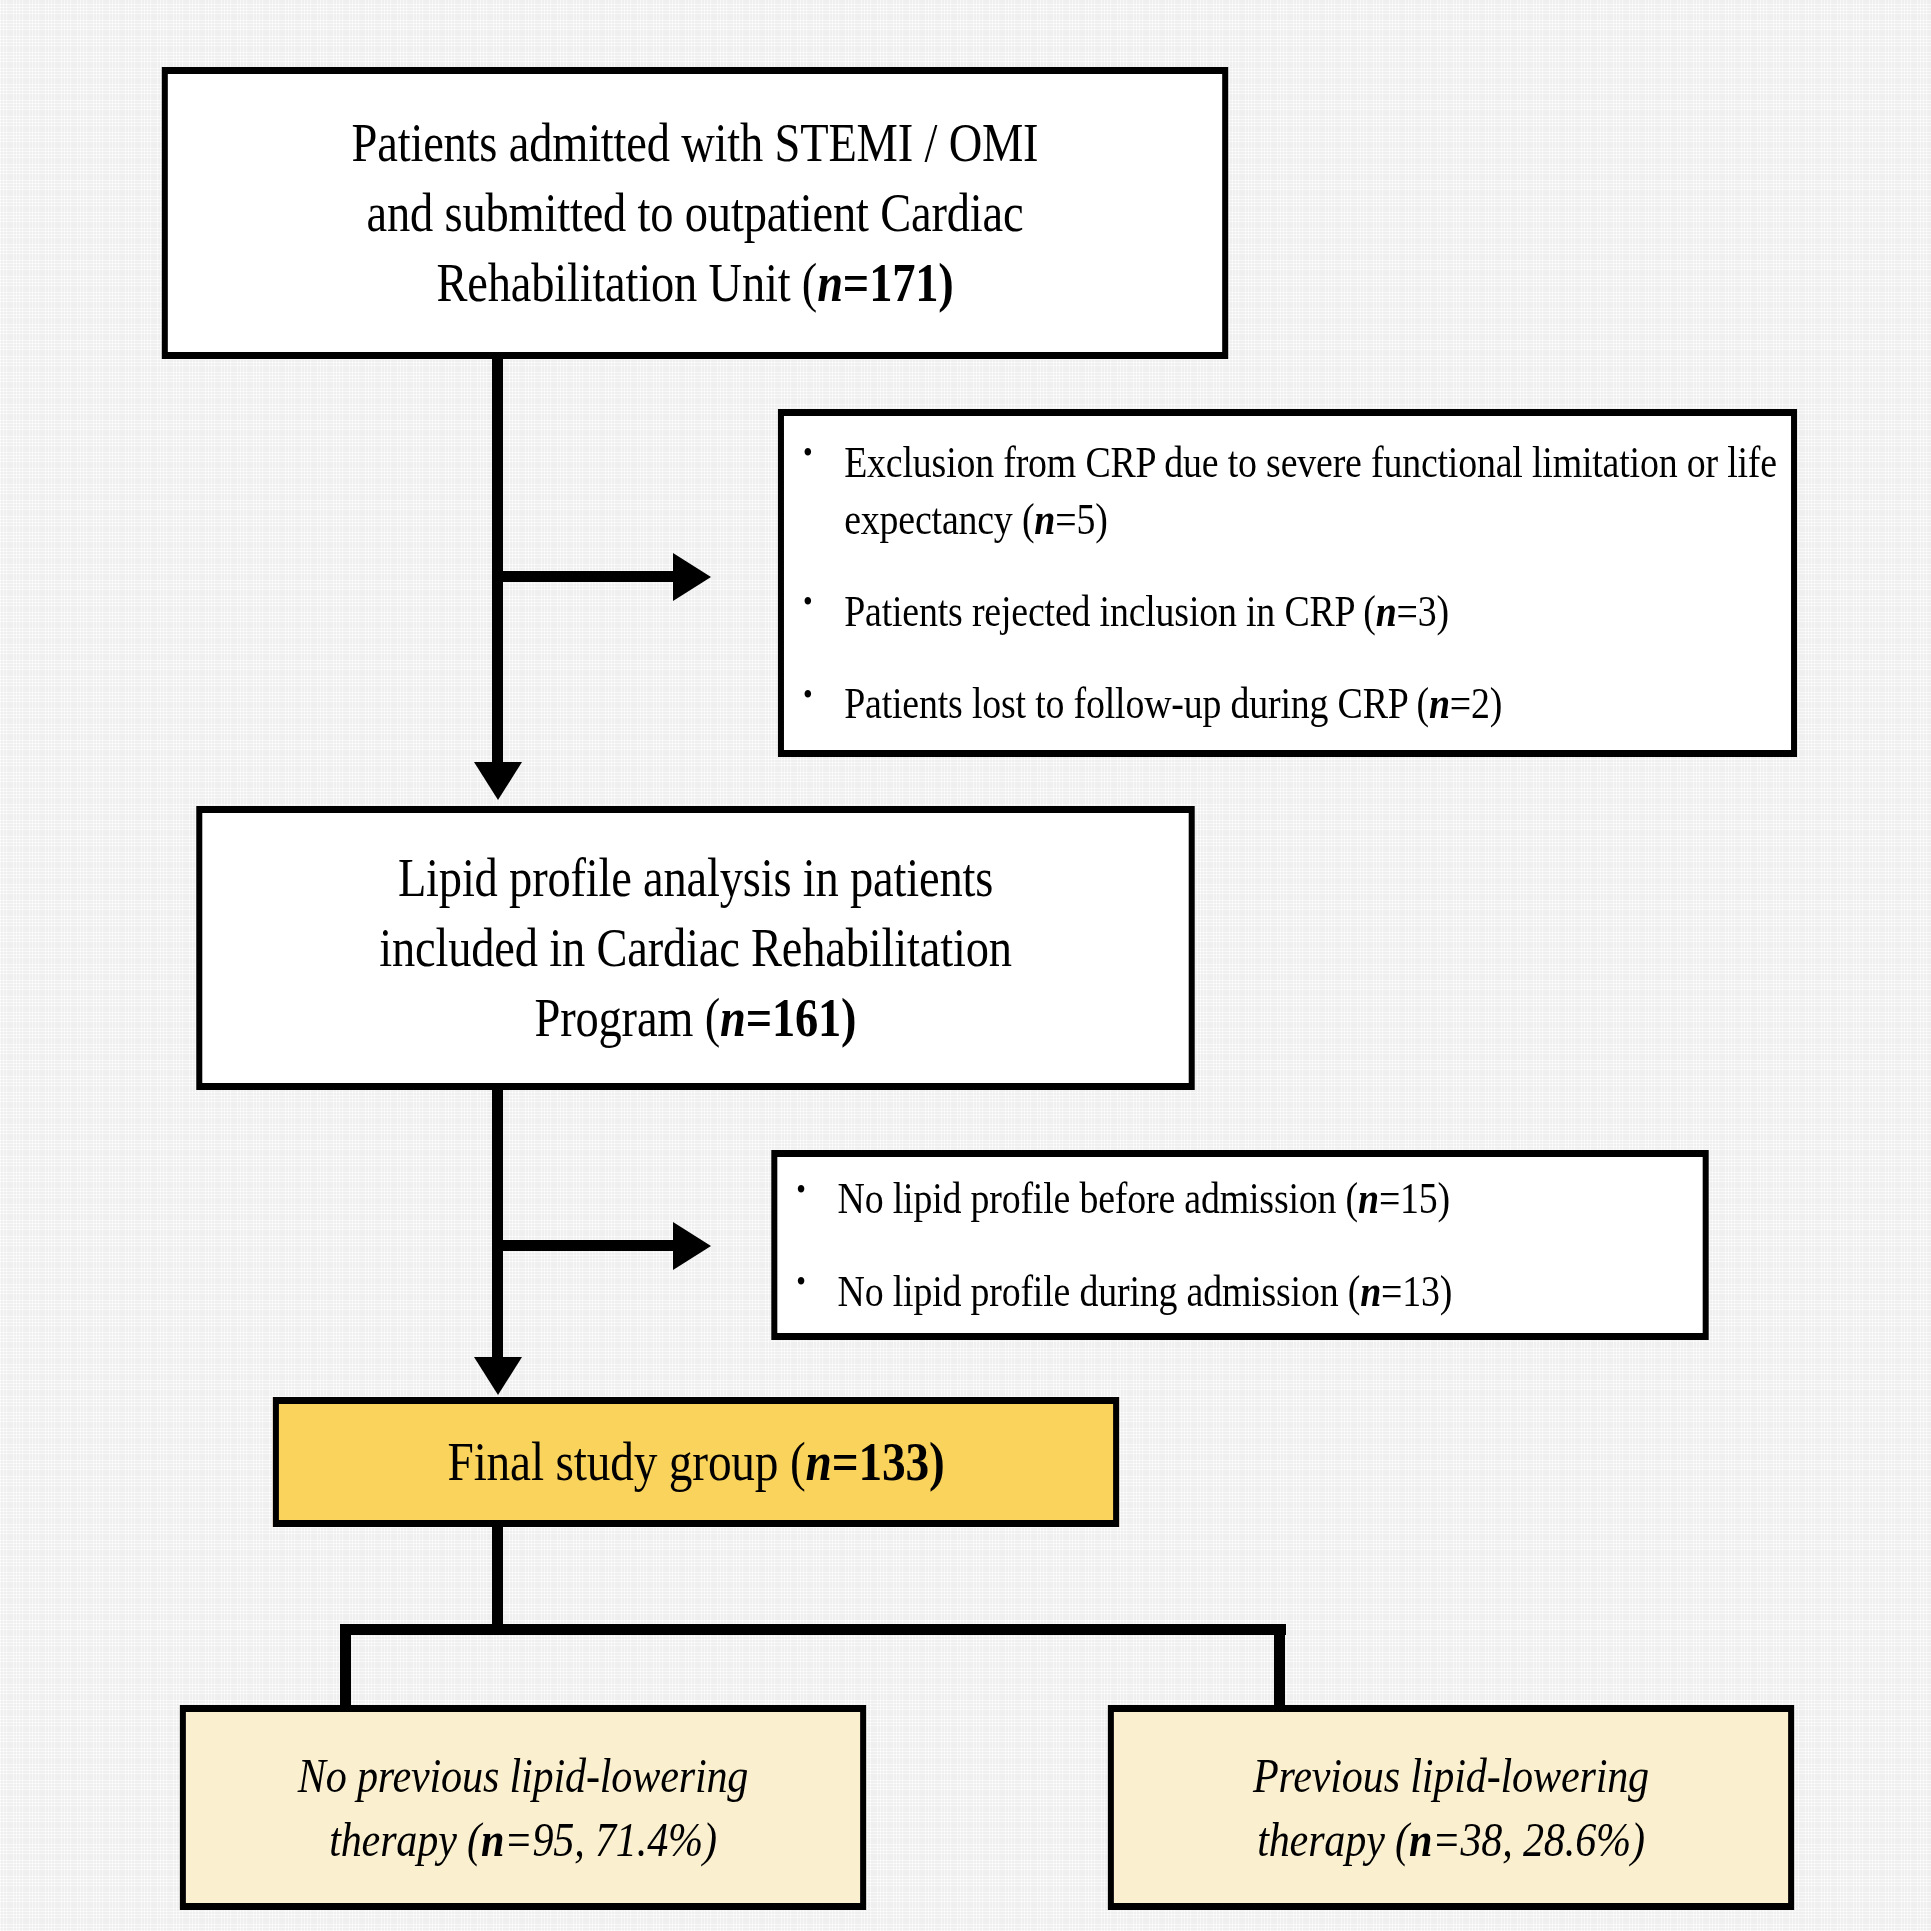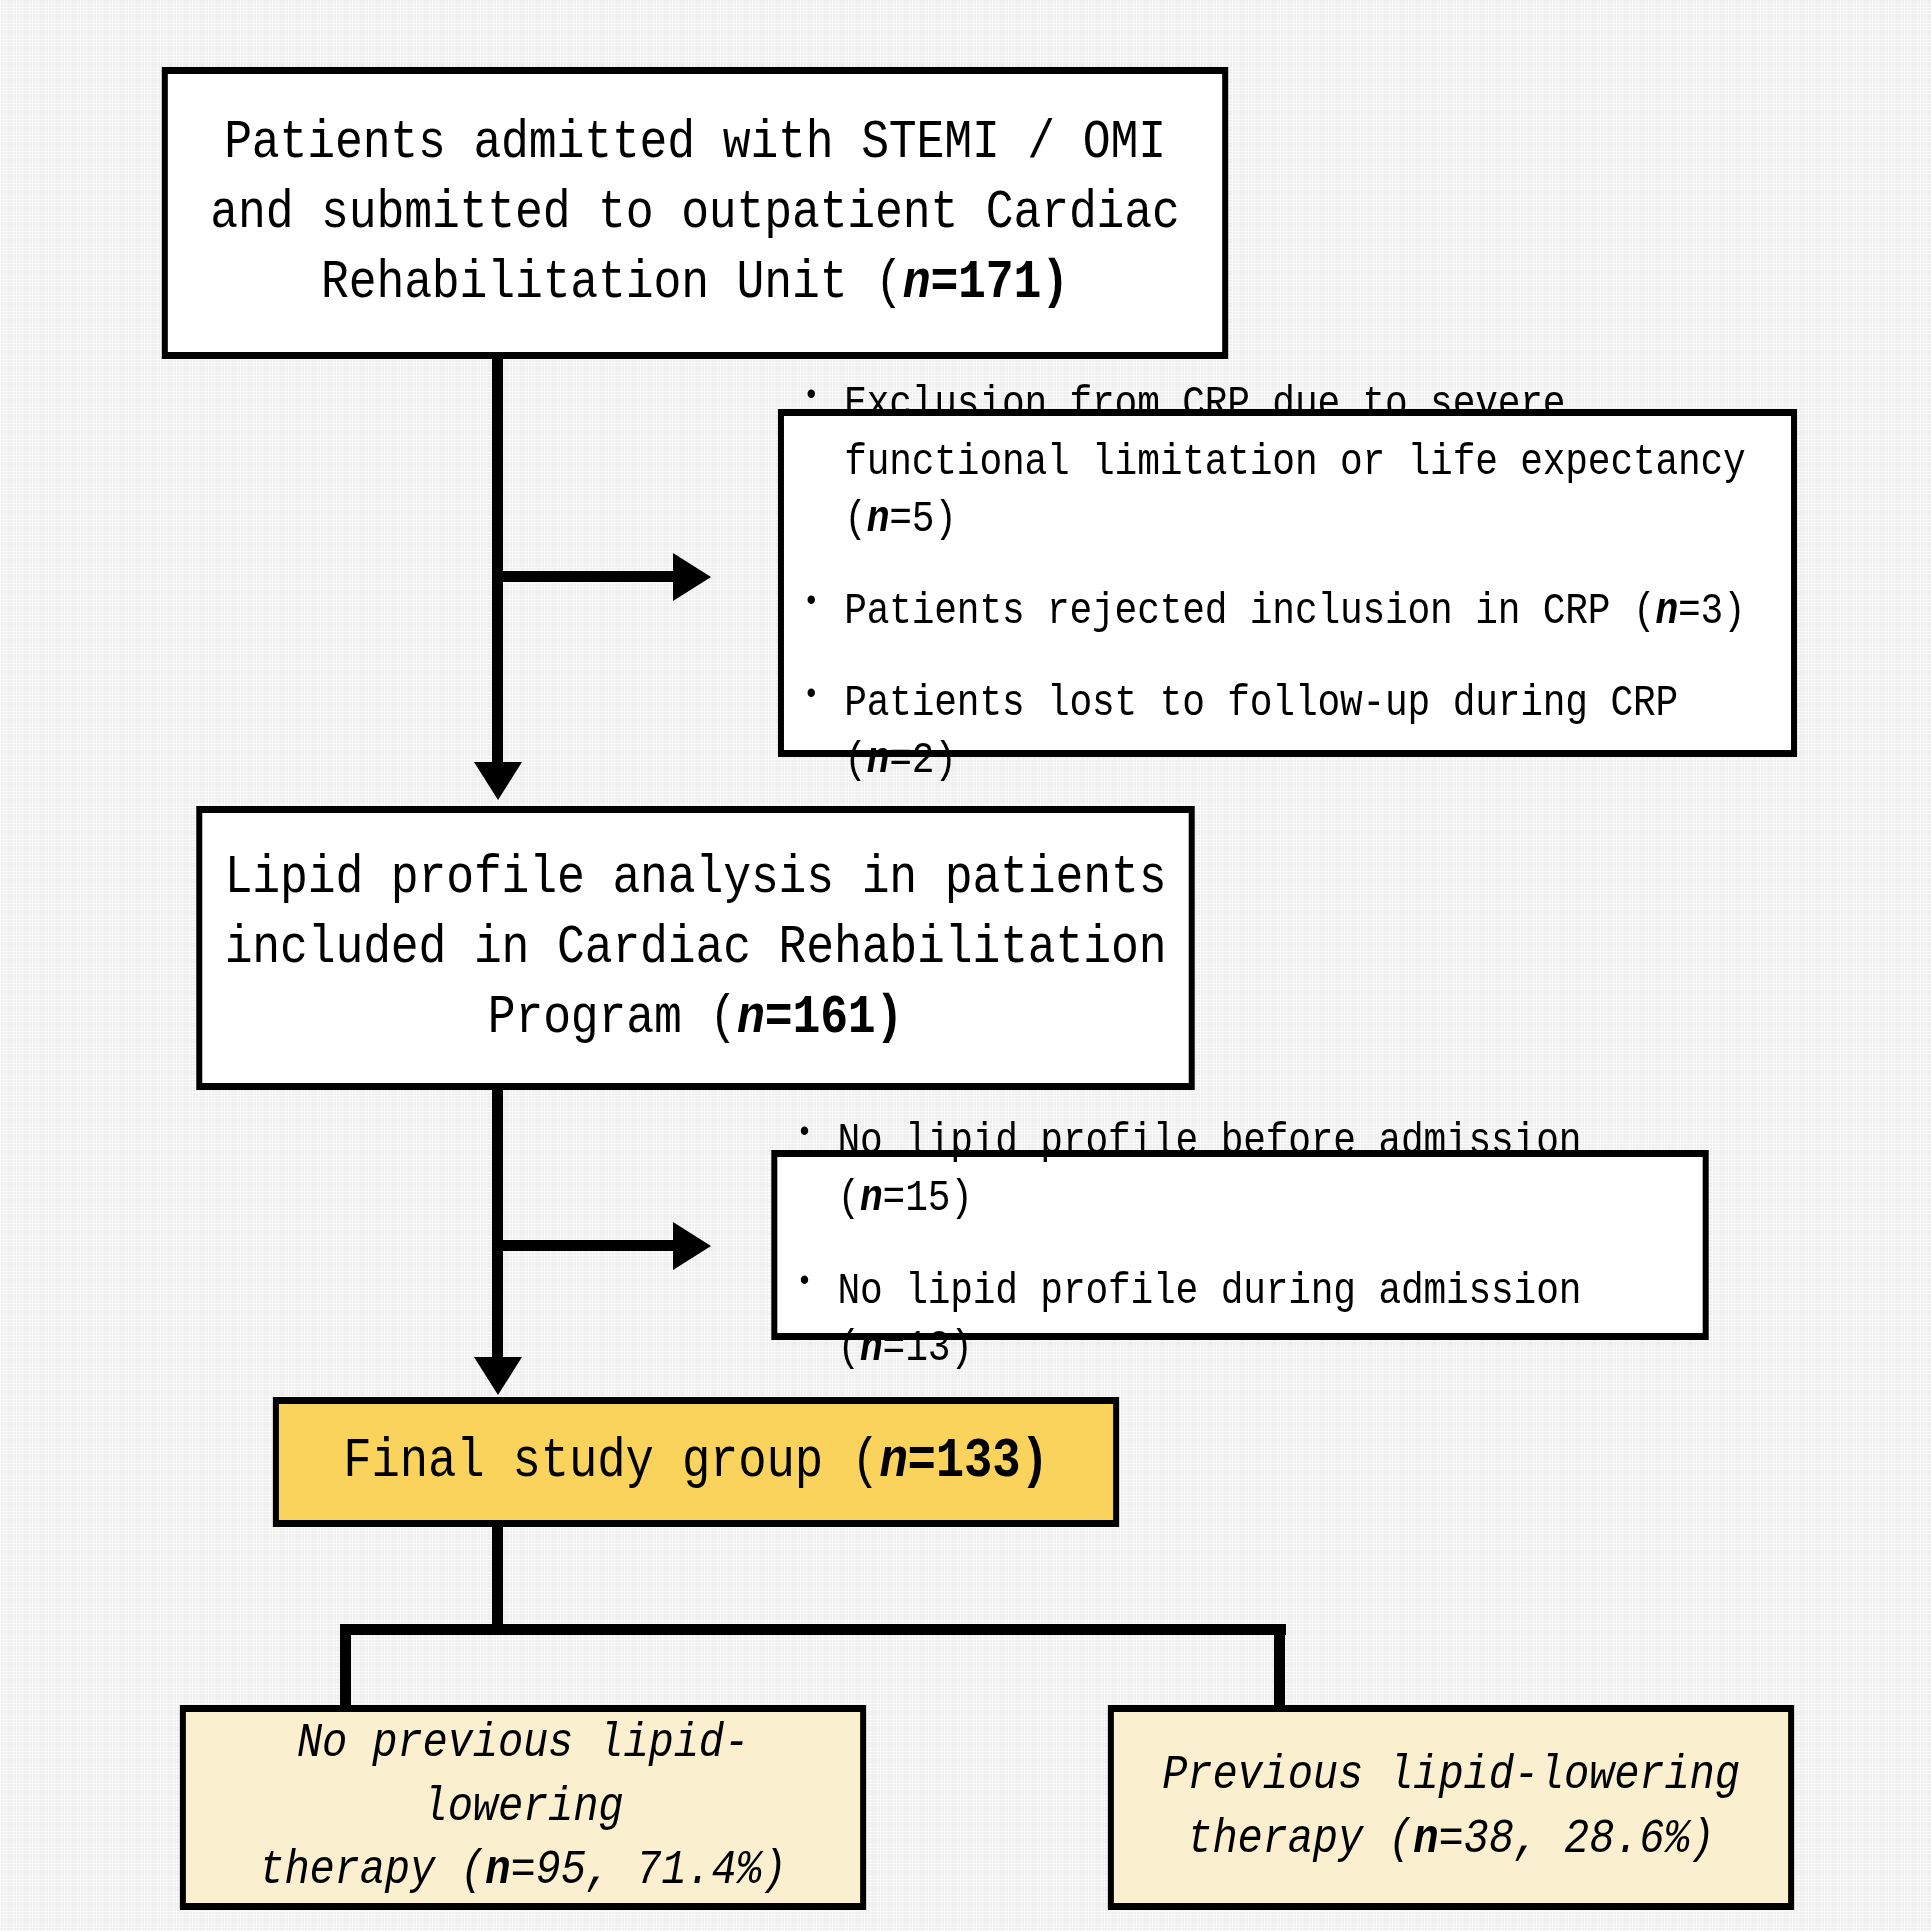--- a/index.html
+++ b/index.html
@@ -10,21 +10,21 @@
   }
   #stage {
     position: relative;
     width: 1931px;
     height: 1931px;
     background: #efefef;
     background-image:
       repeating-linear-gradient(0deg, rgba(255,255,255,0.55) 0px, rgba(255,255,255,0.55) 0.8px, rgba(0,0,0,0) 0.8px, rgba(0,0,0,0) 3.2px),
       repeating-linear-gradient(90deg, rgba(255,255,255,0.55) 0px, rgba(255,255,255,0.55) 0.8px, rgba(0,0,0,0) 0.8px, rgba(0,0,0,0) 3.2px);
     overflow: hidden;
-    font-family: Liberation Mono, monospace;
+    font-family: Liberation Serif, serif;
     color: #000000;
   }
 
   
   .node {
     position: absolute;
     box-sizing: border-box;
     border: 7.1px solid #000000;
     background: #ffffff;
     display: flex;

